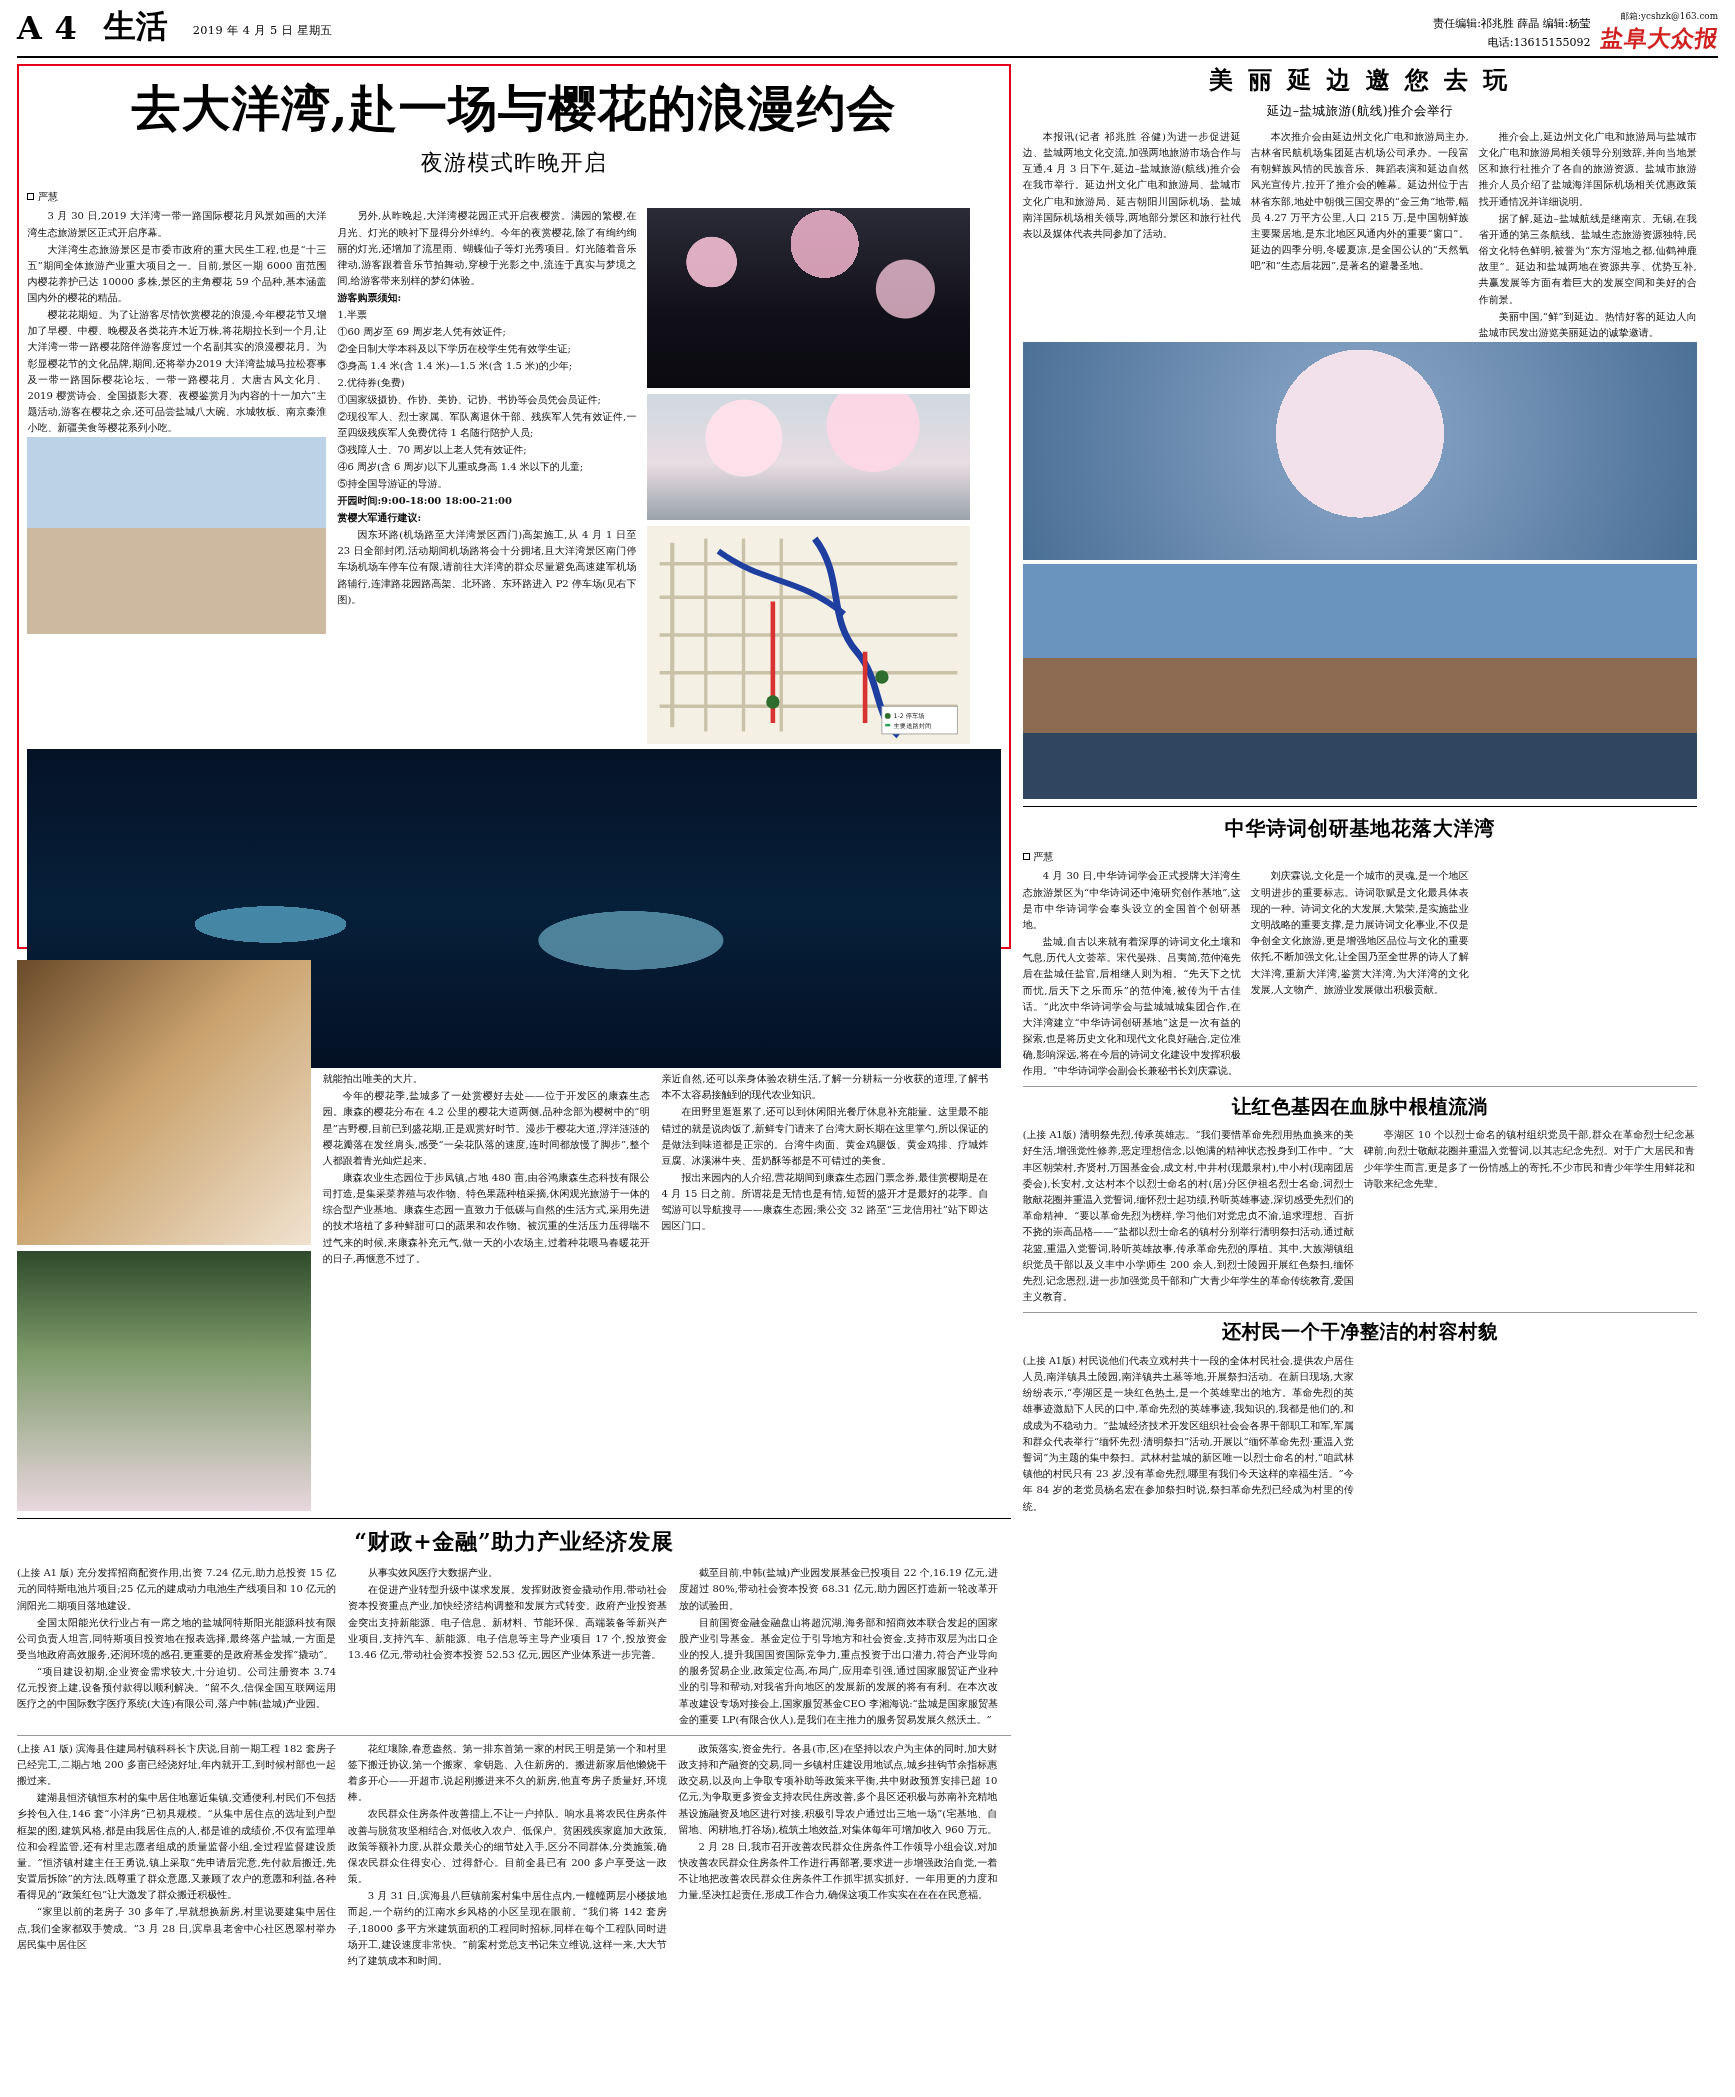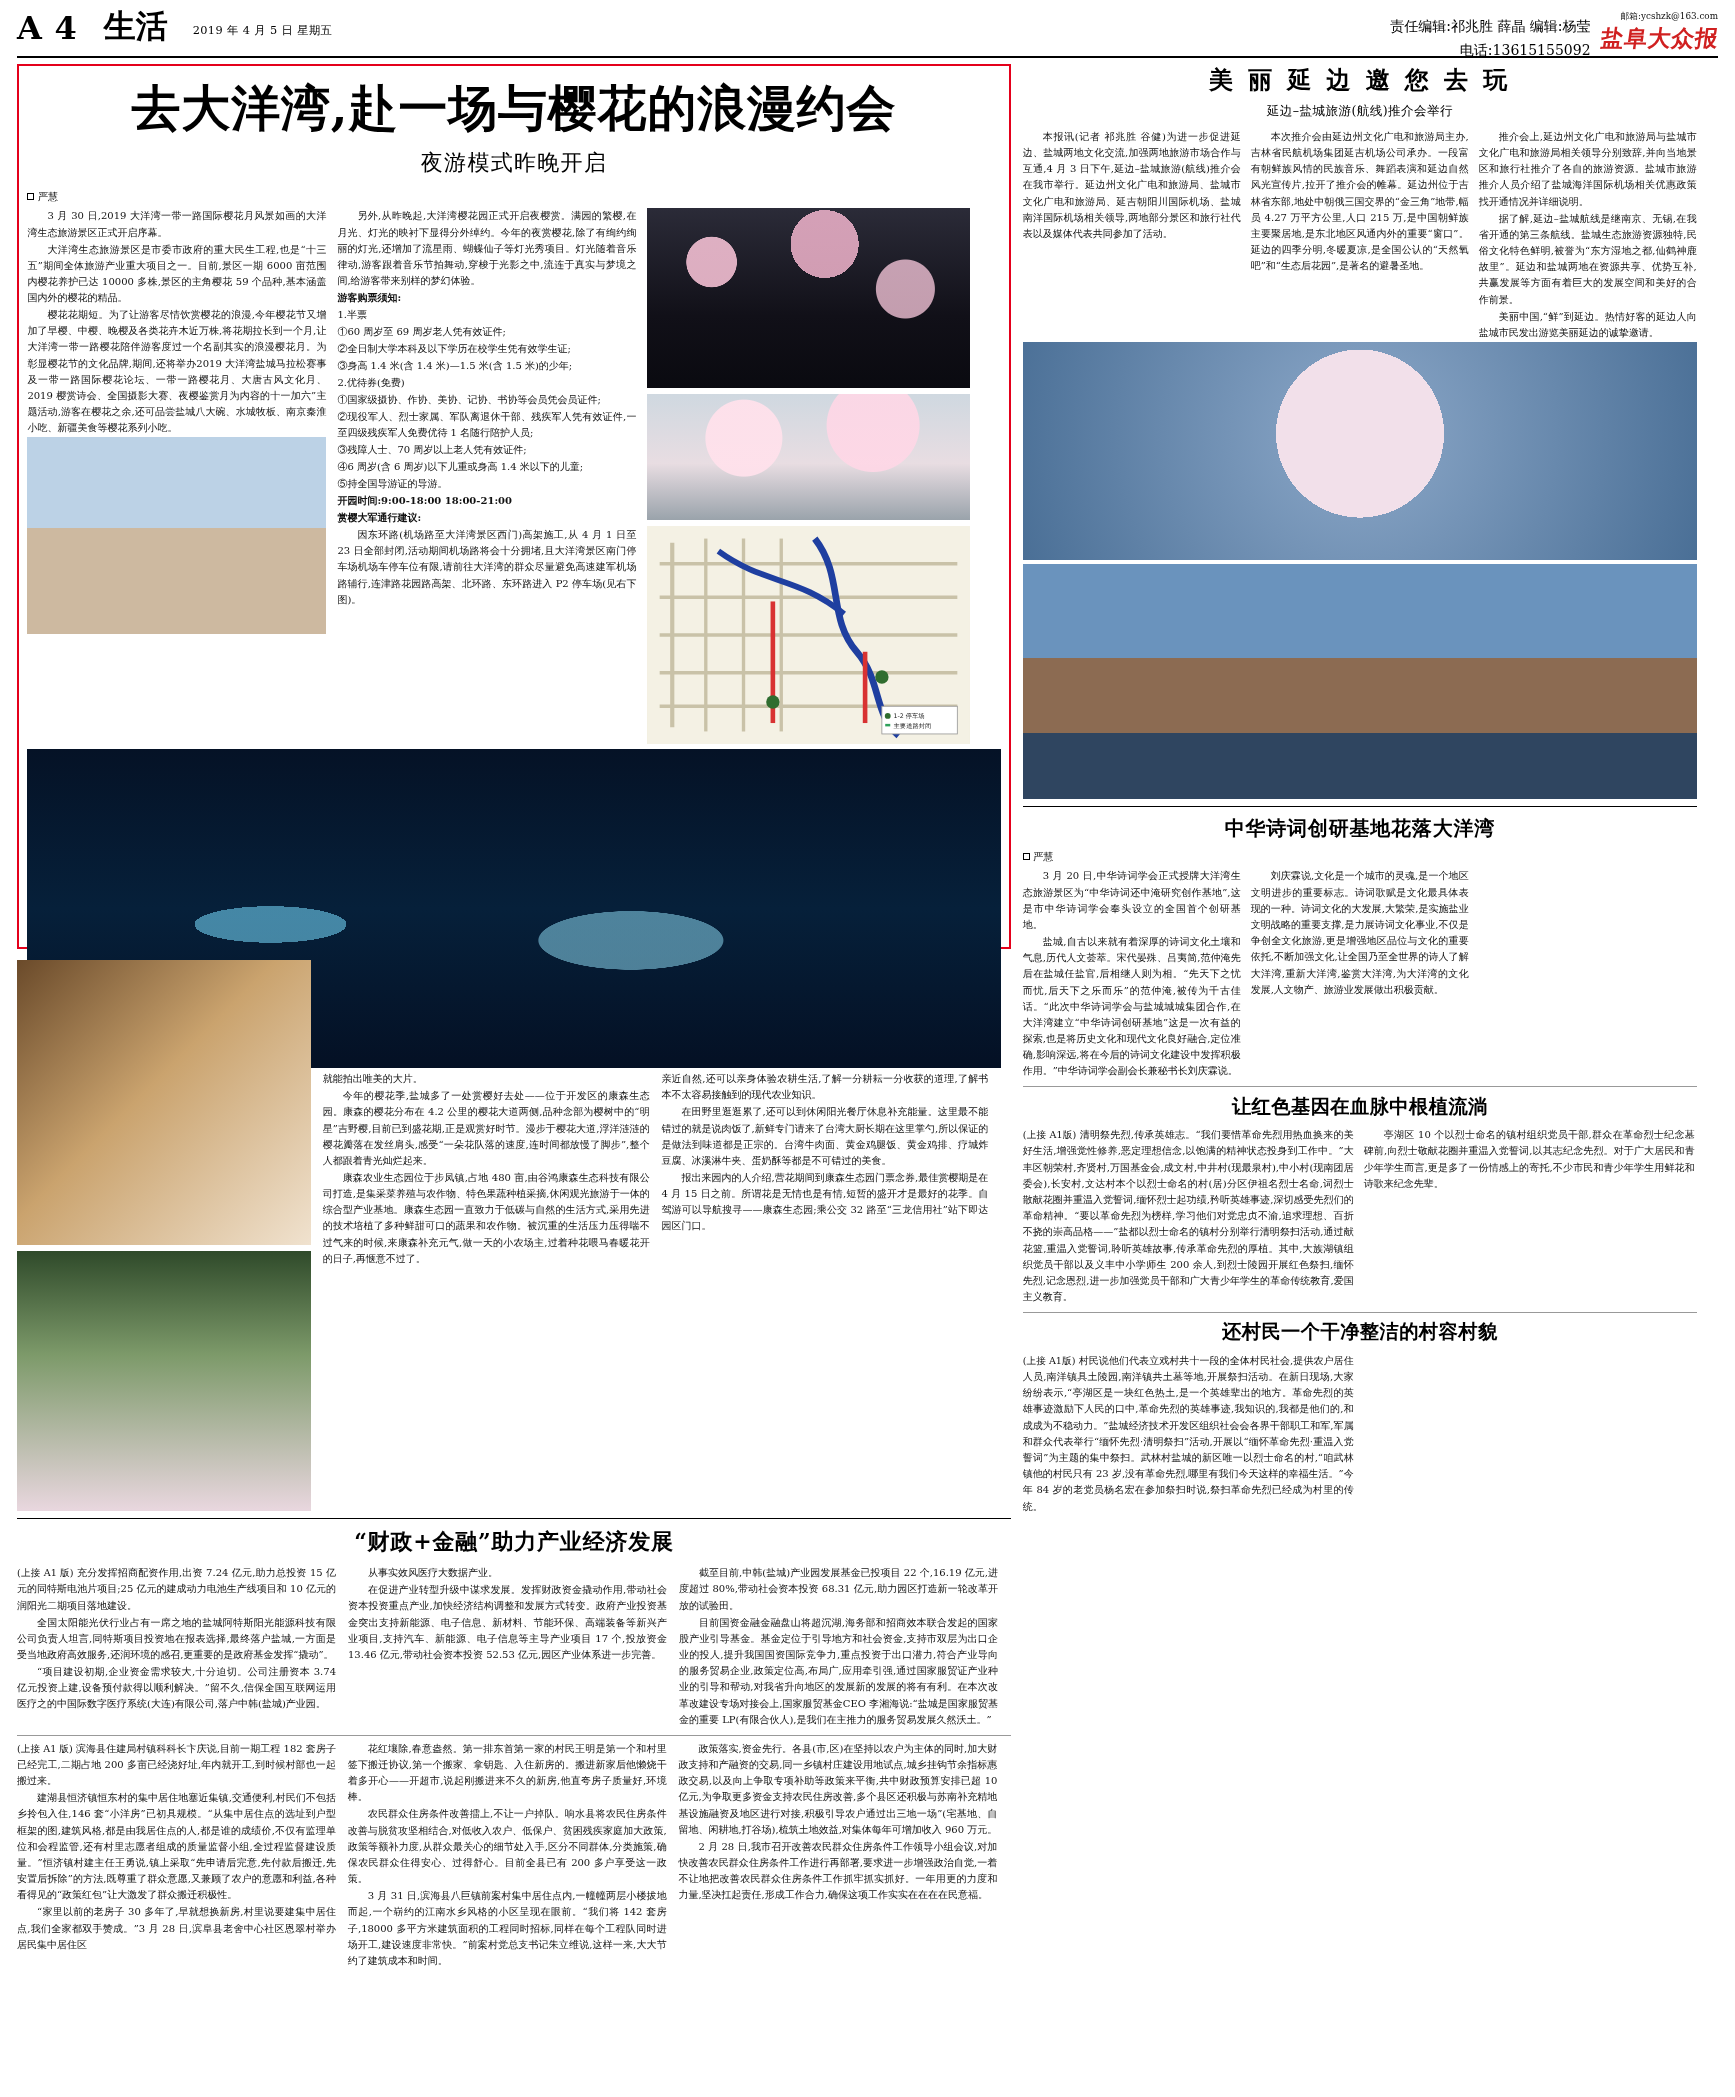--- a/index.html
+++ b/index.html
@@ -30,21 +30,21 @@
     font-size: 32px; font-weight: 700; margin-left: 26px; margin-top: 0.8px; line-height: 1;
   }
   .date-line {
     font-size: 11.3px; margin-left: 25px; margin-top: 14.3px; letter-spacing: 0.4px;
     font-family: "DejaVu Serif", "Liberation Serif", serif;
   }
   .mh-right {
     margin-left: auto; text-align: right; display: flex; align-items: flex-start;
   }
   .mh-credits {
-    font-size: 14px; line-height: 1.7; text-align: right; margin-top: 5.9px; margin-right: 10px;
+    font-size: 11px; line-height: 1.7; text-align: right; margin-top: 5.9px; margin-right: 10px;
     font-family: "DejaVu Serif", "Liberation Serif", serif; white-space: nowrap;
   }
   .mh-logo {
     font-family: "DejaVu Serif", "Liberation Serif", serif;
     font-size: 22.7px; font-weight: 700; color: #d02020;
     letter-spacing: 0.8px; transform: skewX(-8deg); margin-top: 0px;
   }
   .mh-email {
     font-size: 8.8px; text-align: right; margin-top: 1.7px; color: #111;
     font-family: "DejaVu Serif", "Liberation Serif", serif;
@@ -367,21 +367,21 @@
 
       <div class="hairline"></div>
 
       <div>
         <div class="r-title2">中华诗词创研基地花落大洋湾</div>
         <div class="byline" style="margin-top:8.4px">
           <span class="sq"></span><span>严慧</span>
         </div>
         <div style="display:flex; gap:10px; margin-top:4.2px;">
           <div class="ctext" style="width:218px">
-            <p>3 月 20 日,中华诗词学会正式授牌大洋湾生态旅游景区为“中华诗词还中淹研究创作基地”,这是市中华诗词学会奉头设立的全国首个创研基地。</p>
+            <p>4 月 30 日,中华诗词学会正式授牌大洋湾生态旅游景区为“中华诗词还中淹研究创作基地”,这是市中华诗词学会奉头设立的全国首个创研基地。</p>
             <p>盐城,自古以来就有着深厚的诗词文化土壤和气息,历代人文荟萃。宋代晏殊、吕夷简,范仲淹先后在盐城任盐官,后相继人则为相。“先天下之忧而忧,后天下之乐而乐”的范仲淹,被传为千古佳话。“此次中华诗词学会与盐城城城集团合作,在大洋湾建立“中华诗词创研基地”这是一次有益的探索,也是将历史文化和现代文化良好融合,定位准确,影响深远,将在今后的诗词文化建设中发挥积极作用。”中华诗词学会副会长兼秘书长刘庆霖说。</p>
           </div>
           <div class="ctext" style="width:218px">
             <p>刘庆霖说,文化是一个城市的灵魂,是一个地区文明进步的重要标志。诗词歌赋是文化最具体表现的一种。诗词文化的大发展,大繁荣,是实施盐业文明战略的重要支撑,是力展诗词文化事业,不仅是争创全文化旅游,更是增强地区品位与文化的重要依托,不断加强文化,让全国乃至全世界的诗人了解大洋湾,重新大洋湾,鉴赏大洋湾,为大洋湾的文化发展,人文物产、旅游业发展做出积极贡献。</p>
           </div>
         </div>
       </div>
 
       <div class="hairline-thin"></div>
 

